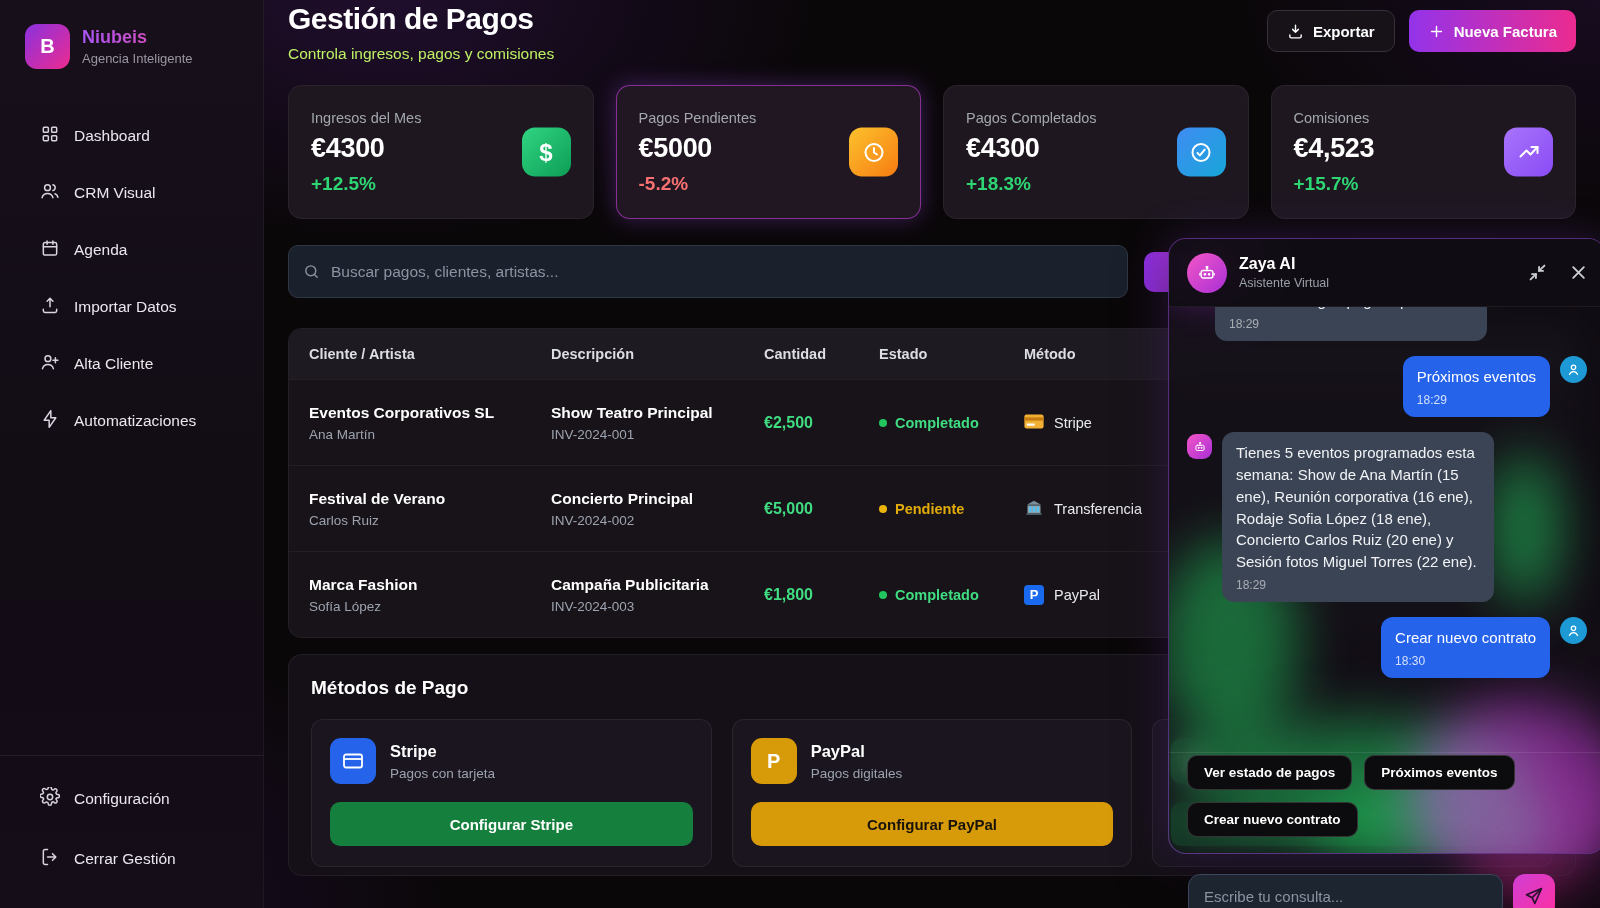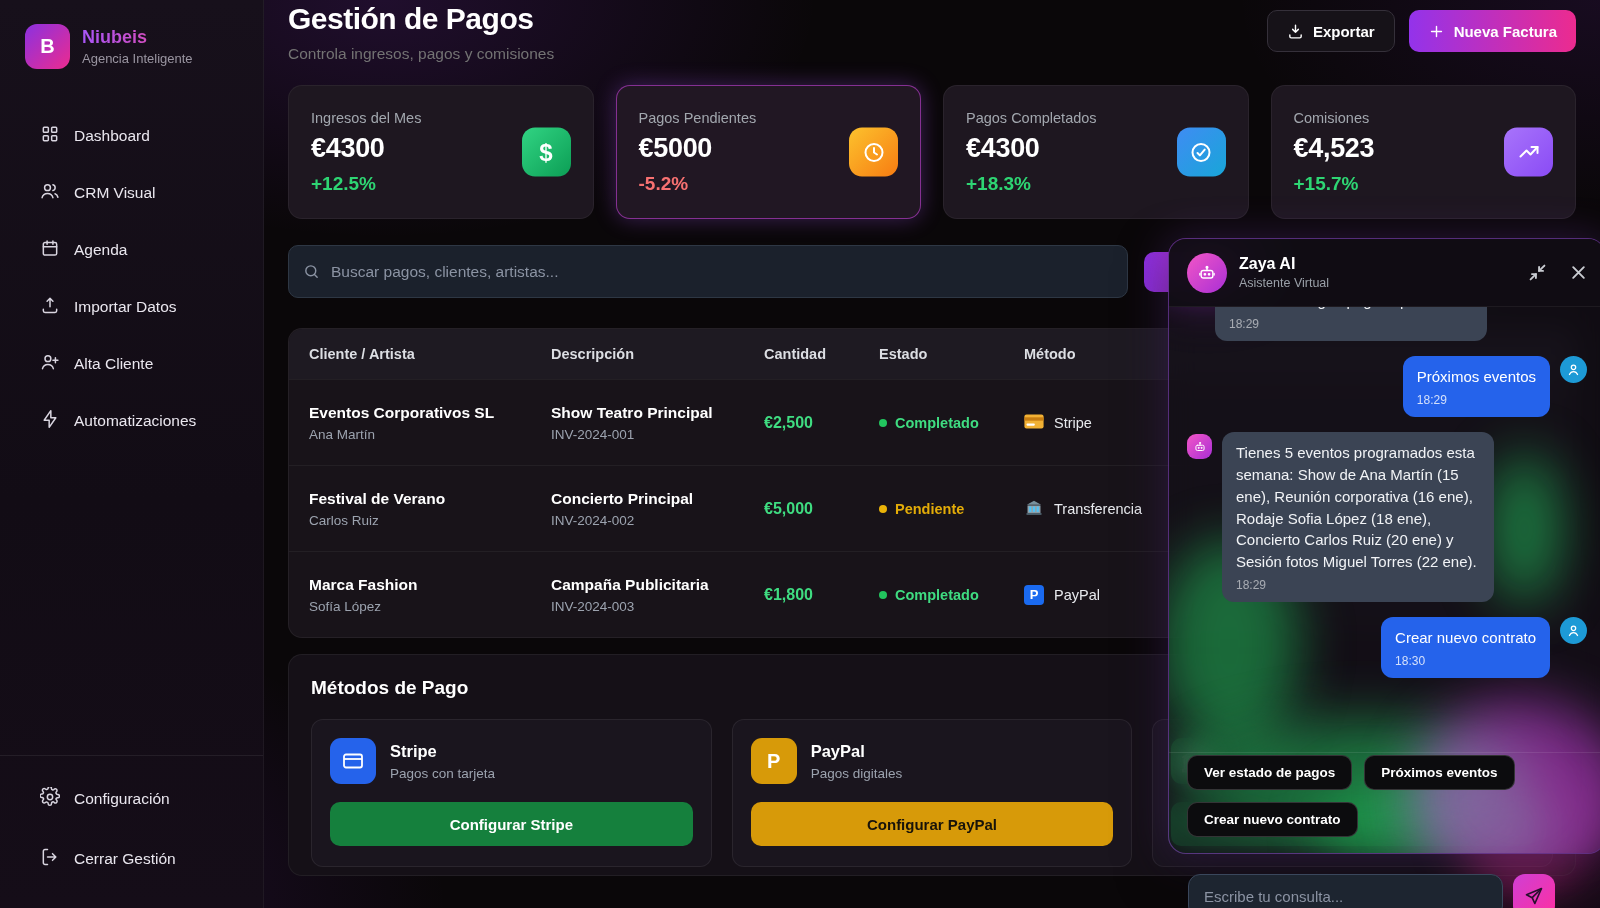--- a/index.html
+++ b/index.html
@@ -53,21 +53,21 @@
     position:absolute; left:0; right:0; bottom:0; padding:20px 25px 26px;
     border-top:1px solid rgba(255,255,255,.07);
   }
   .side-footer .nav-item { margin-bottom:14px; }
   .side-footer .nav-item:last-child { margin-bottom:0; }
 
   
   .main { position:absolute; left:264px; top:0; right:0; bottom:0; padding:0 24px; z-index:1; }
   .page-header { display:flex; justify-content:space-between; align-items:flex-start; padding-top:10px; }
   .page-title { font-size:30px; font-weight:800; letter-spacing:-.5px; margin-top:-8px; }
-  .page-sub { font-size:15.5px; color:#737373; margin-top:9px; }
+  .page-sub { font-size:15.5px; color:#bef264; margin-top:9px; }
   .hdr-actions { display:flex; gap:14px; }
   .btn { display:flex; align-items:center; gap:9px; height:42px; padding:0 19px;
     border-radius:10px; font-size:15px; font-weight:600; color:#fff; cursor:pointer; border:none;
     font-family:"Liberation Sans",sans-serif; }
   .btn svg { width:17px; height:17px; stroke:#fff; stroke-width:2; fill:none; stroke-linecap:round; stroke-linejoin:round; }
   .btn-dark { background:#161218; border:1px solid #35303a; }
   .btn-grad { background:linear-gradient(90deg,#9333ea,#ec2b8f); }
 
   
   .stats { display:grid; grid-template-columns:repeat(4,1fr); gap:22px; margin-top:22px; }

